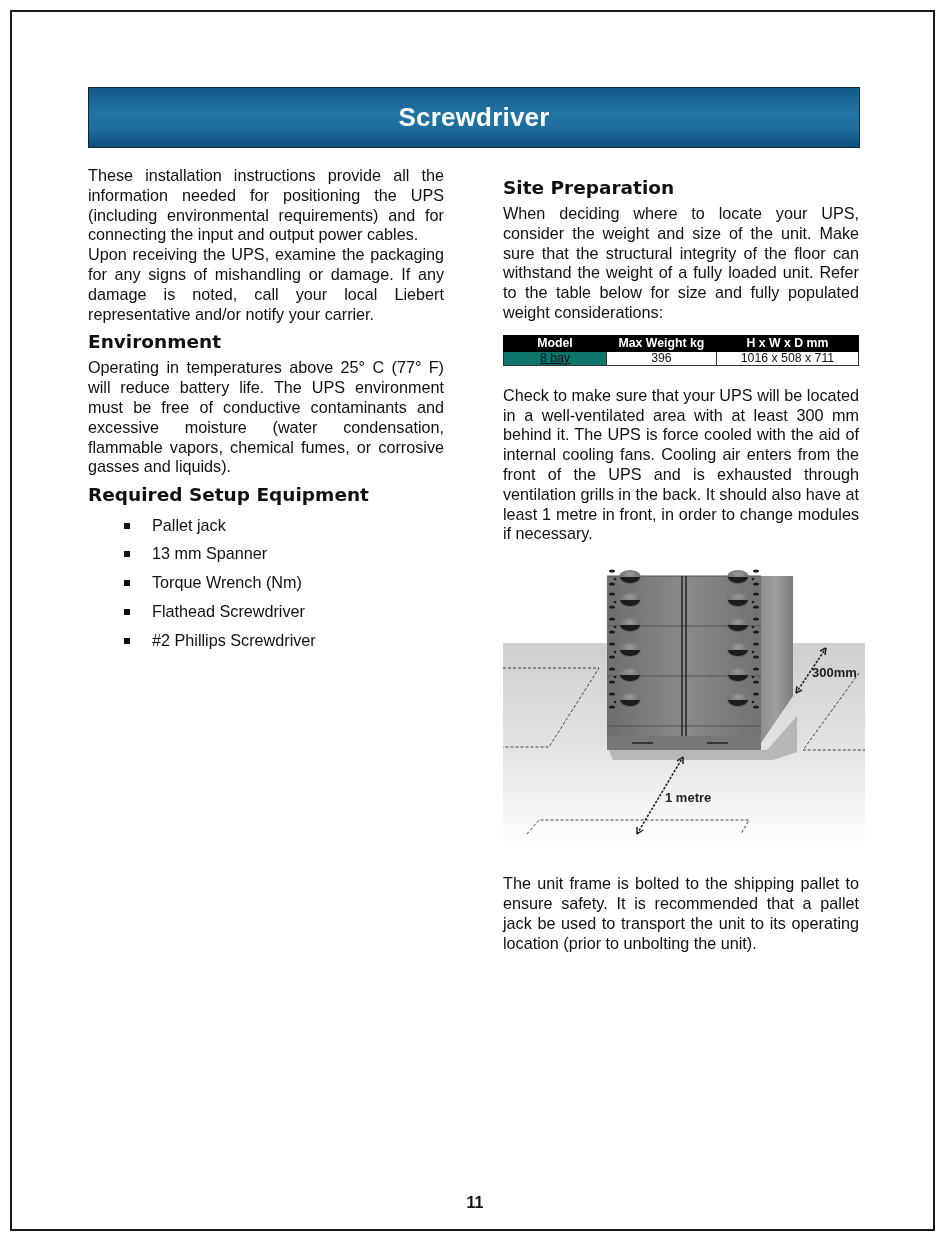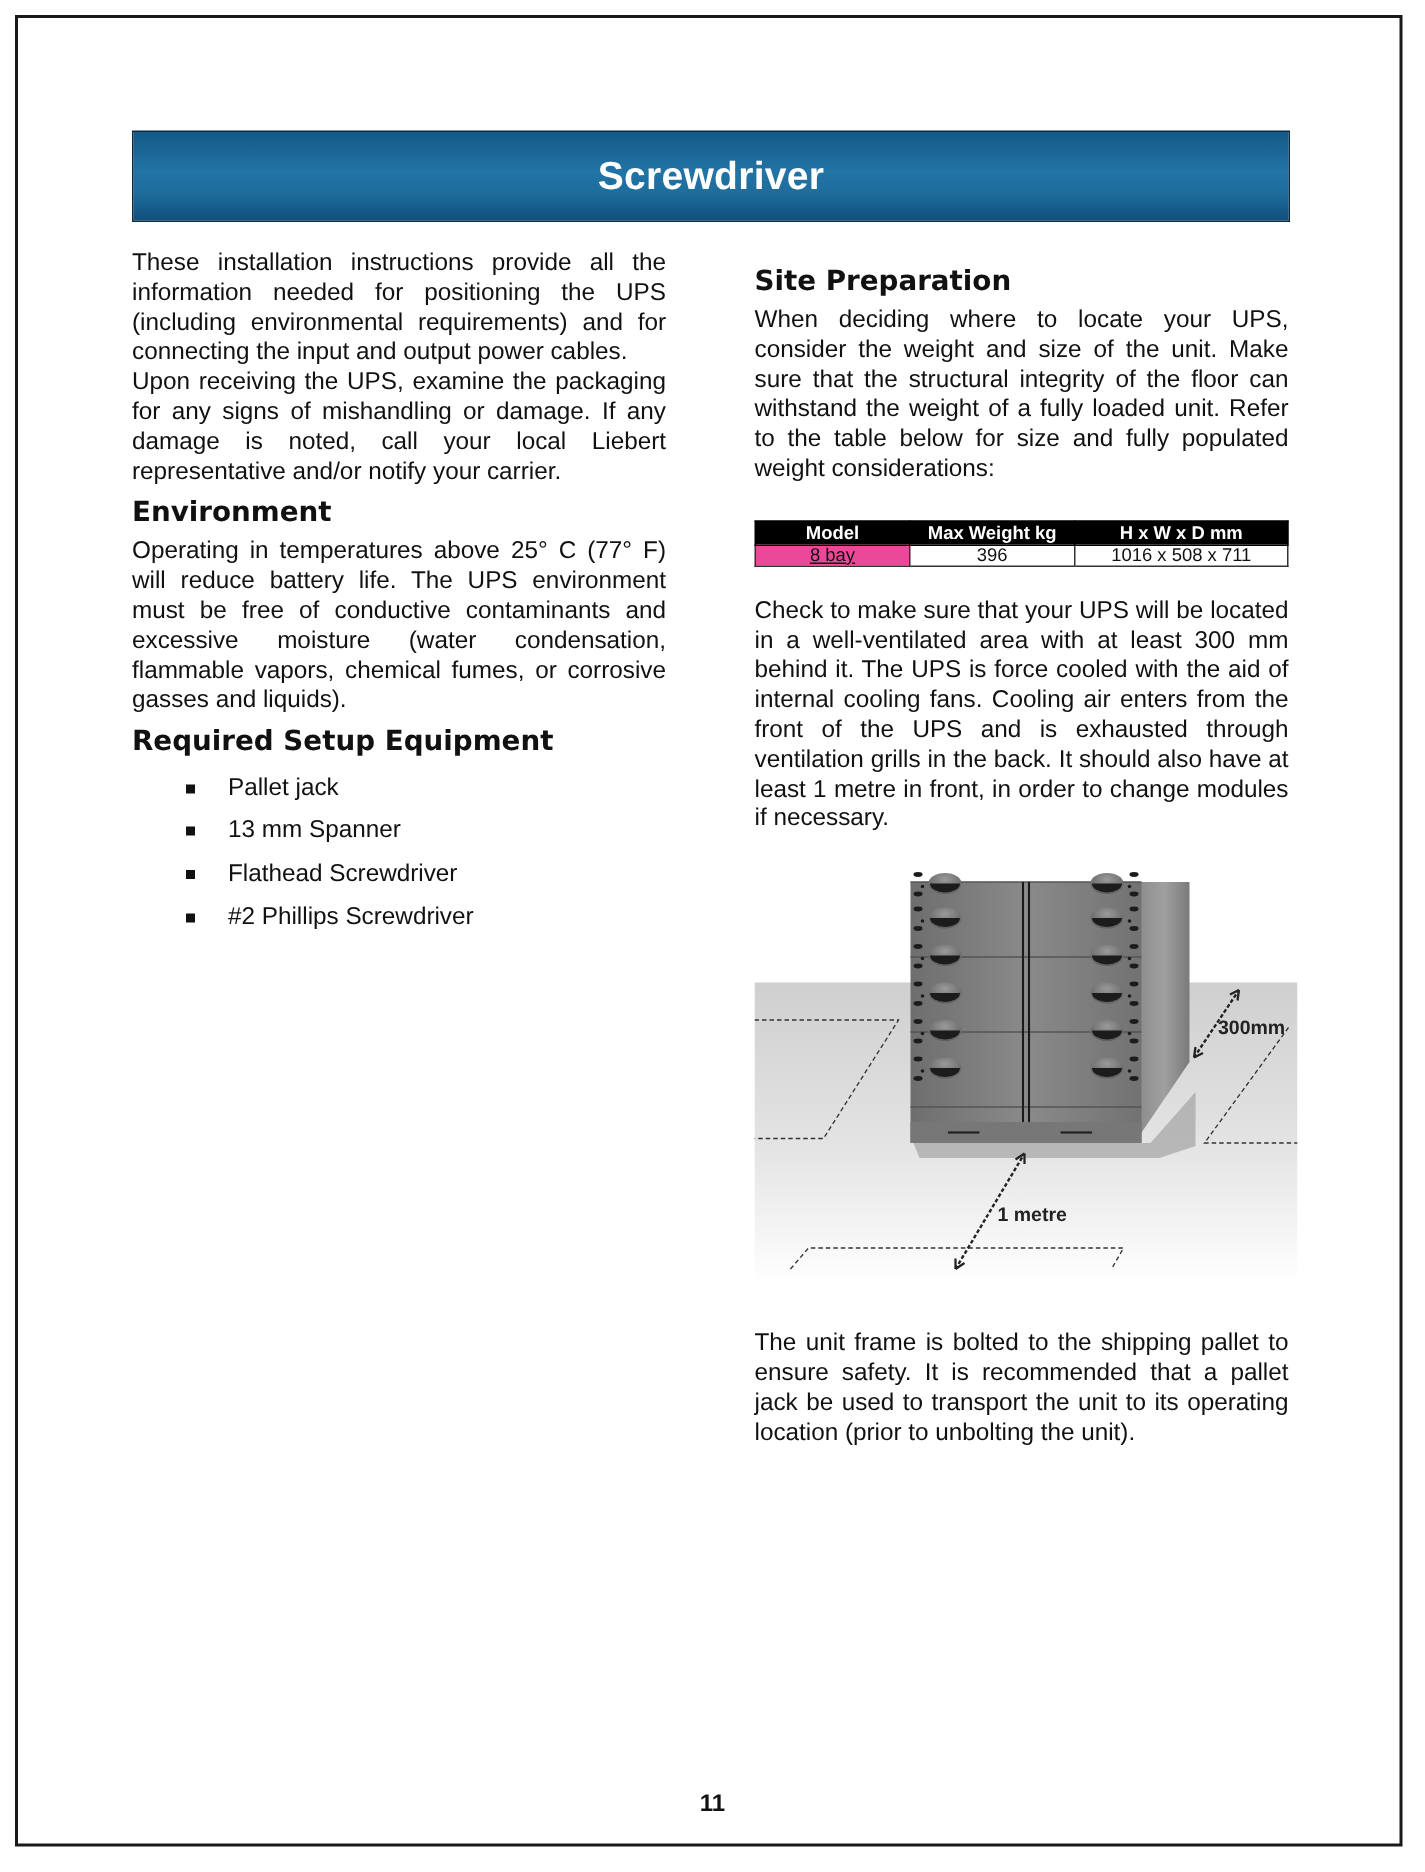--- a/index.html
+++ b/index.html
@@ -14,24 +14,24 @@
   .banner h1 { margin:0; color:#fff; font-size:26px; font-weight:bold; letter-spacing:0.2px; }
   .col { position:absolute; font-size:16.2px; line-height:19.8px; }
   .col.left { left:88px; top:166px; width:356px; }
   .col.right { left:503px; top:176px; width:356px; }
   p { margin:0; text-align:justify; }
   h2 { margin:0; font-family:"DejaVu Sans", sans-serif; font-size:18.5px; font-weight:bold; line-height:24px; }
   .gap-h { margin-top:6px; margin-bottom:4px; }
   ul.tools { list-style:none; margin:2px 0 0 0; padding:0; }
   ul.tools li { display:flex; align-items:center; height:28.8px; }
   .bullet { display:inline-block; width:6px; height:6px; background:#111; margin-left:36px; margin-right:22px; }
-  table.spec { border-collapse:collapse; width:356px; font-size:12.3px; line-height:13px; margin-top:24px; }
+  table.spec { border-collapse:collapse; width:356px; font-size:12.3px; line-height:13px; margin-top:12px; }
   table.spec th { background:#000; color:#fff; font-weight:bold; padding:1px 0; text-align:center; border:1px solid #000; }
   table.spec td { text-align:center; border:1px solid #333; padding:0; }
-  table.spec td.model { background:#ec4899;text-decoration:underline; }
+  table.spec td.model { background:#0f766e;text-decoration:underline; }
   .figure { position:relative; width:362px; height:278px; margin-top:22px; }
   .page-number { position:absolute; left:0; width:950px; top:1194px; text-align:center;
                  font-size:16px; font-weight:bold; }
 </style>
 </head>
 <body>
 
 <div class="page-border"></div>
 
 <div class="banner">
@@ -49,20 +49,24 @@
   <h2 class="gap-h">Required Setup Equipment</h2>
 
   <ul class="tools">
     <li>
         <span class="bullet"></span>
         <span>Pallet jack</span>
       </li>
     <li>
         <span class="bullet"></span>
         <span>13 mm Spanner</span>
+      </li>
+    <li>
+        <span class="bullet"></span>
+        <span>Torque Wrench (Nm)</span>
       </li>
     <li>
         <span class="bullet"></span>
         <span>Flathead Screwdriver</span>
       </li>
     <li>
         <span class="bullet"></span>
         <span>#2 Phillips Screwdriver</span>
       </li>
   </ul>

